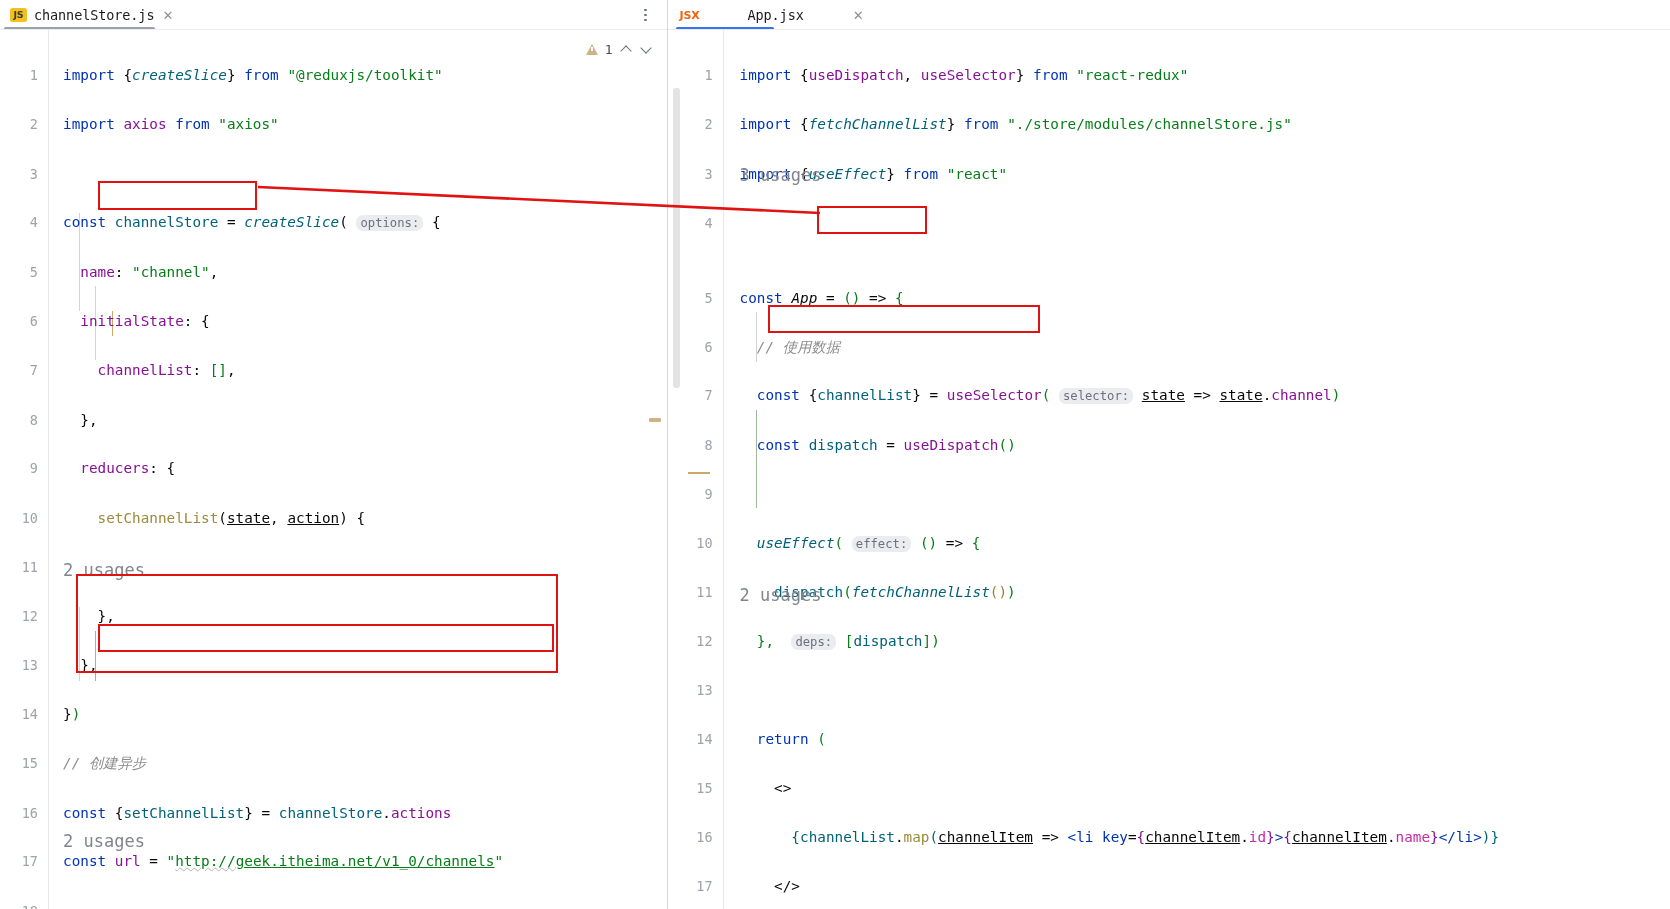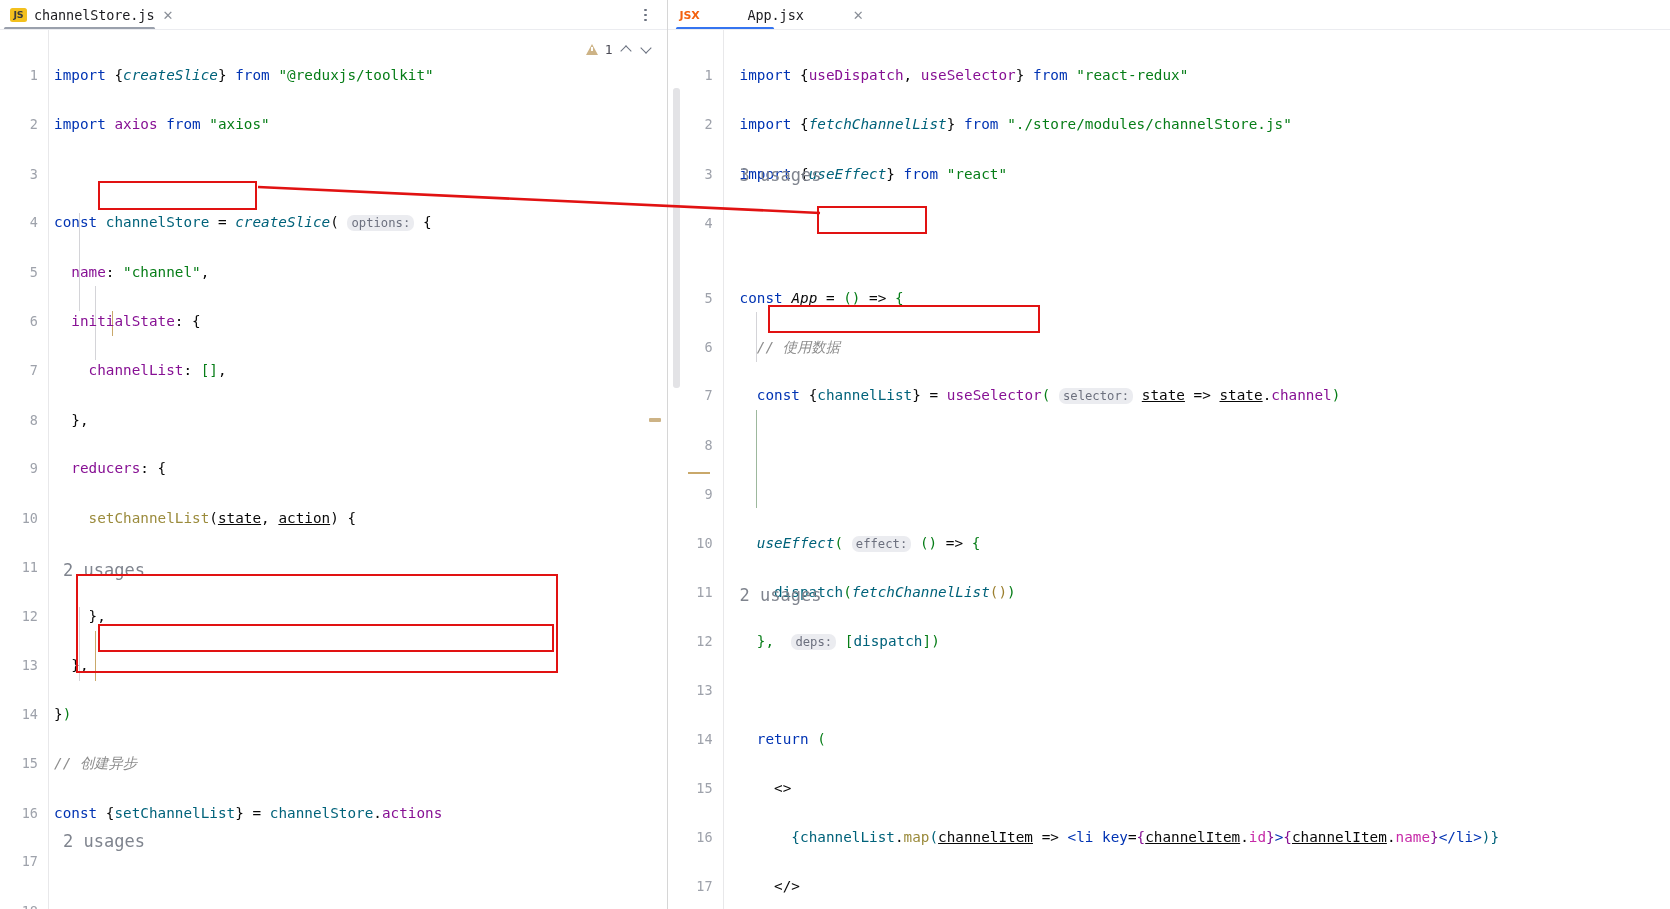--- a/index.html
+++ b/index.html
@@ -63,21 +63,21 @@
     font-family:"DejaVu Sans Mono","Liberation Mono",monospace;
     font-size:13.5px;color:#9ea2ab;line-height:24.4px;
   }
   .pane-left .lnum{left:0;width:38px;}
   .pane-right .lnum{left:0;width:45px;}
   .ltext{
     position:absolute;
     font-family:"DejaVu Sans Mono","Liberation Mono",monospace;
     font-size:14.3px;line-height:24.4px;color:#080808;letter-spacing:0.02px;
   }
-  .pane-left .ltext{left:54px;}
+  .pane-left .ltext{left:63px;}
   .pane-right .ltext{left:737px;}
   .pane-right .ltext{left:72px;}
 
   .hint{
     position:absolute;
     font-family:"DejaVu Sans Mono","Liberation Mono",monospace;
     font-size:17px;color:#7f848e;line-height:24.4px;
   }
   .pane-left .hint{left:63px;}
   .pane-right .hint{left:72px;}
@@ -255,20 +255,21 @@
           <span class="ltext cmt">// 创建异步</span>
         </div>
 
         <div class="row" style="top:405px;">
           <span class="lnum">16</span>
           <span class="ltext"><span class="kw">const</span> <span class="brace">{</span><span class="teal">setChannelList</span><span class="brace">}</span> <span class="brace">=</span> <span class="teal">channelStore</span><span class="brace">.</span><span class="prop">actions</span></span>
         </div>
 
         <div class="row" style="top:429px;">
           <span class="lnum">17</span>
+          <span class="ltext"><span class="kw">const</span> <span class="prop">url</span> <span class="brace">=</span> <span class="str">"</span><span class="squig" style="color:#067d17;">http://</span><span class="urlstr">geek.itheima.net/v1_0/channels</span><span class="str">"</span></span>
         </div>
 
         <div class="row" style="top:454px;">
           <span class="lnum">18</span>
           <span class="ltext"></span>
         </div>
 
         <div class="hint" style="top:528px;">2 usages</div>
 
         <div class="hint" style="top:799px;">2 usages</div>
@@ -334,20 +335,21 @@
           <span class="ltext cmt">  // 使用数据</span>
         </div>
 
         <div class="row" style="top:207px;">
           <span class="lnum">7</span>
           <span class="ltext">  <span class="kw">const</span> <span class="brace">{</span><span class="teal">channelList</span><span class="brace">}</span> <span class="brace">=</span> <span class="prop">useSelector</span><span class="grn">(</span> <span class="hintchip">selector:</span> <span class="under">state</span> <span class="brace">=&gt;</span> <span class="under">state</span><span class="brace">.</span><span class="prop">channel</span><span class="grn">)</span></span>
         </div>
 
         <div class="row" style="top:232px;">
           <span class="lnum">8</span>
+          <span class="ltext">  <span class="kw">const</span> <span class="teal">dispatch</span> <span class="brace">=</span> <span class="prop">useDispatch</span><span class="grn">()</span></span>
         </div>
 
         <div class="row" style="top:257px;">
           <span class="lnum">9</span>
           <span class="ltext"></span>
         </div>
 
         <div class="row" style="top:281px;">
           <span class="lnum">10</span>
           <span class="ltext">  <span class="it fn">useEffect</span><span class="grn">(</span> <span class="hintchip">effect:</span> <span class="grn">()</span> <span class="brace">=&gt;</span> <span class="grn">{</span></span>

